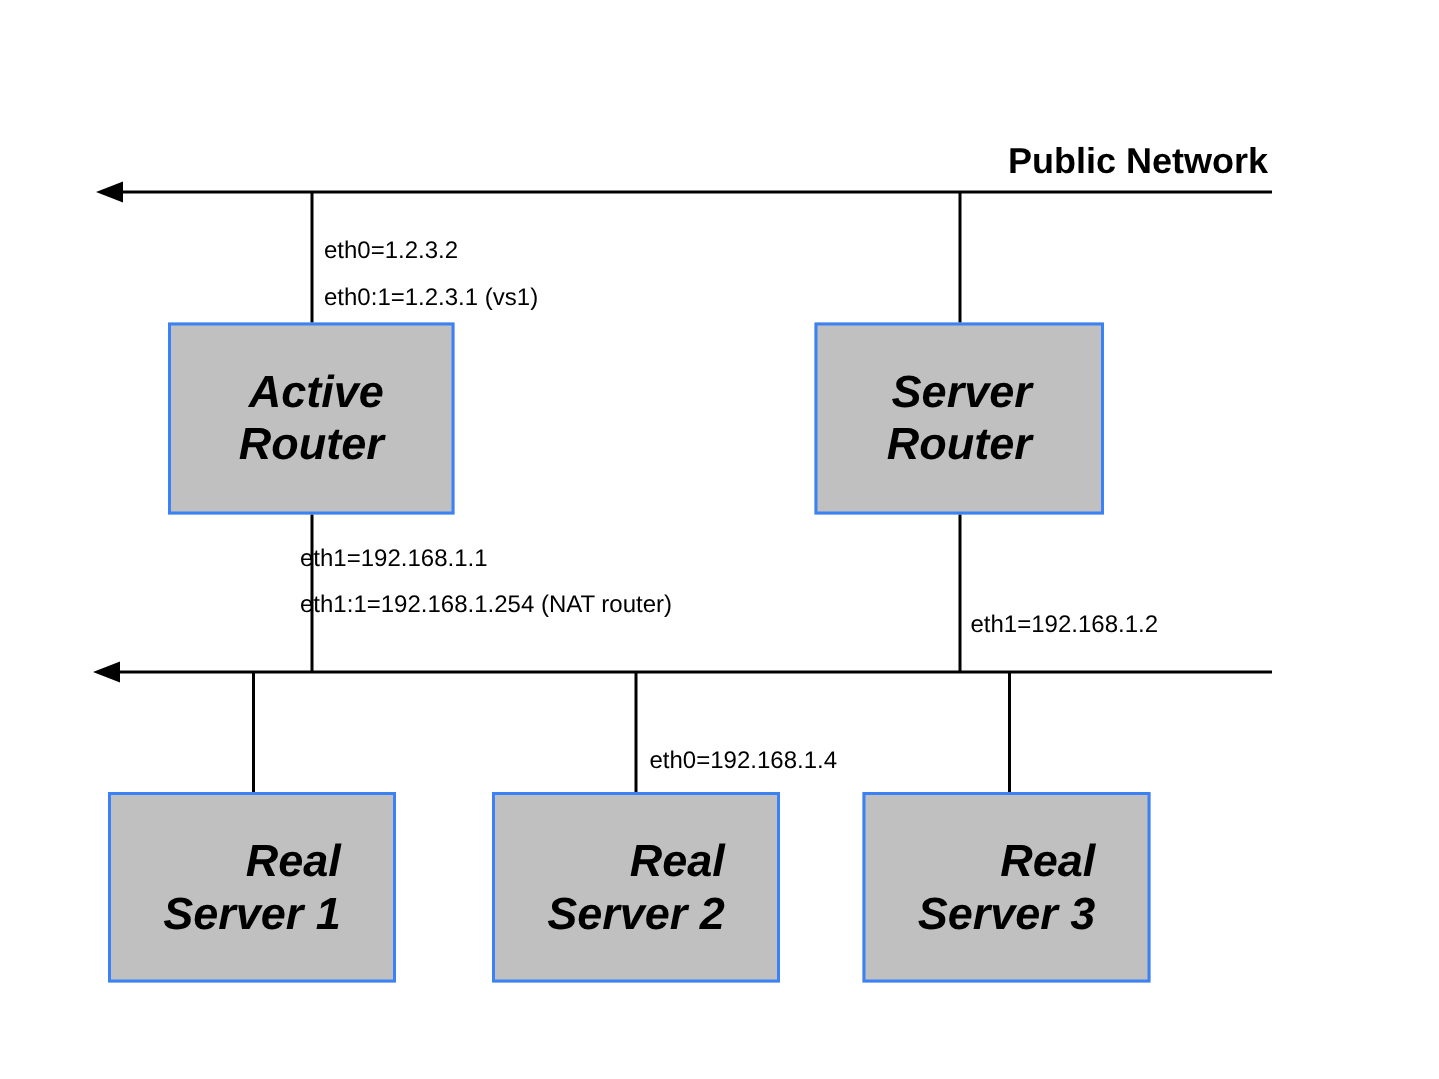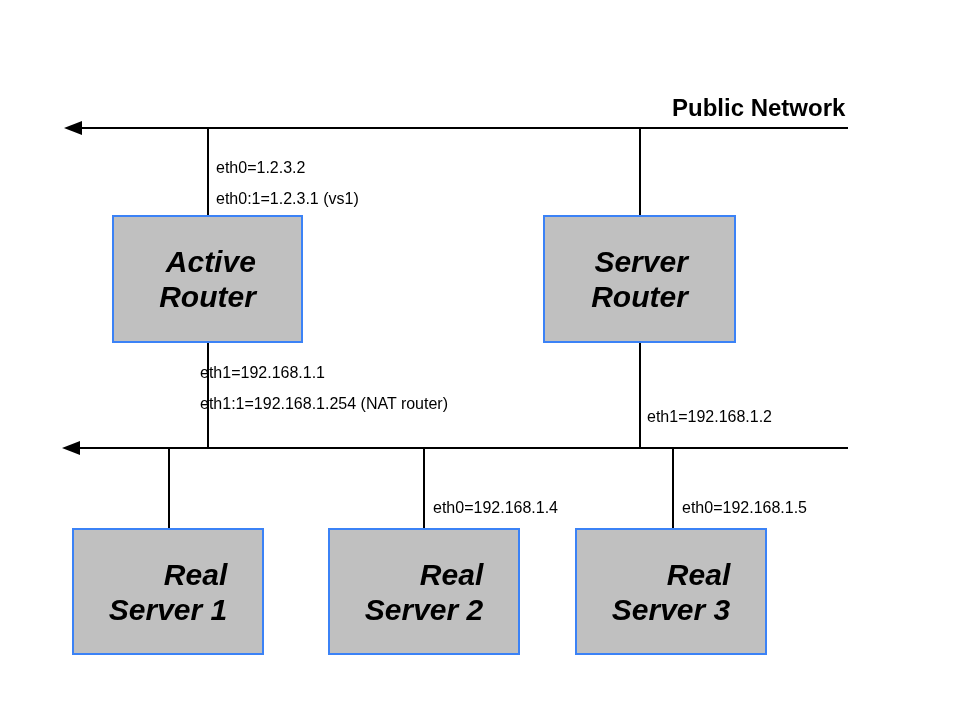--- a/index.html
+++ b/index.html
@@ -94,21 +94,20 @@
   <div class="vline" style="left:168px; top:448px; height:80px;"></div>
   <div class="vline" style="left:423px; top:448px; height:80px;"></div>
   <div class="vline" style="left:672px; top:448px; height:80px;"></div>
 
   <div class="iface-label" style="left:216px; top:152px;">eth0=1.2.3.2
 eth0:1=1.2.3.1 (vs1)</div>
   <div class="iface-label" style="left:200px; top:357px;">eth1=192.168.1.1
 eth1:1=192.168.1.254 (NAT router)</div>
   <div class="iface-label" style="left:647px; top:357px;margin-top:44px;">eth1=192.168.1.2</div>
   <div class="iface-label" style="left:433px; top:492px;">eth0=192.168.1.4</div>
-  <div class="iface-label" style="left:682px; top:492px;">eth0=192.168.1.5</div>
 
   <div class="node" style="left:112px; top:215px; width:191px; height:128px;">
     <span class="node-label">Active
 Router</span>
   </div>
 
   <div class="node" style="left:543px; top:215px; width:193px; height:128px;">
     <span class="node-label">Server
 Router</span>
   </div>

